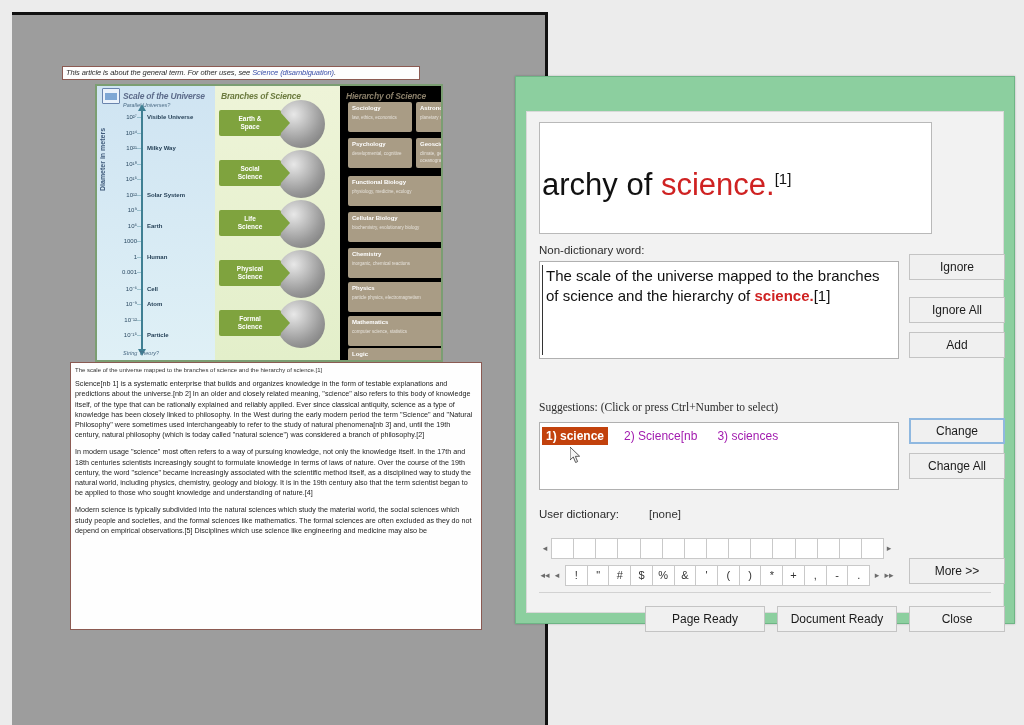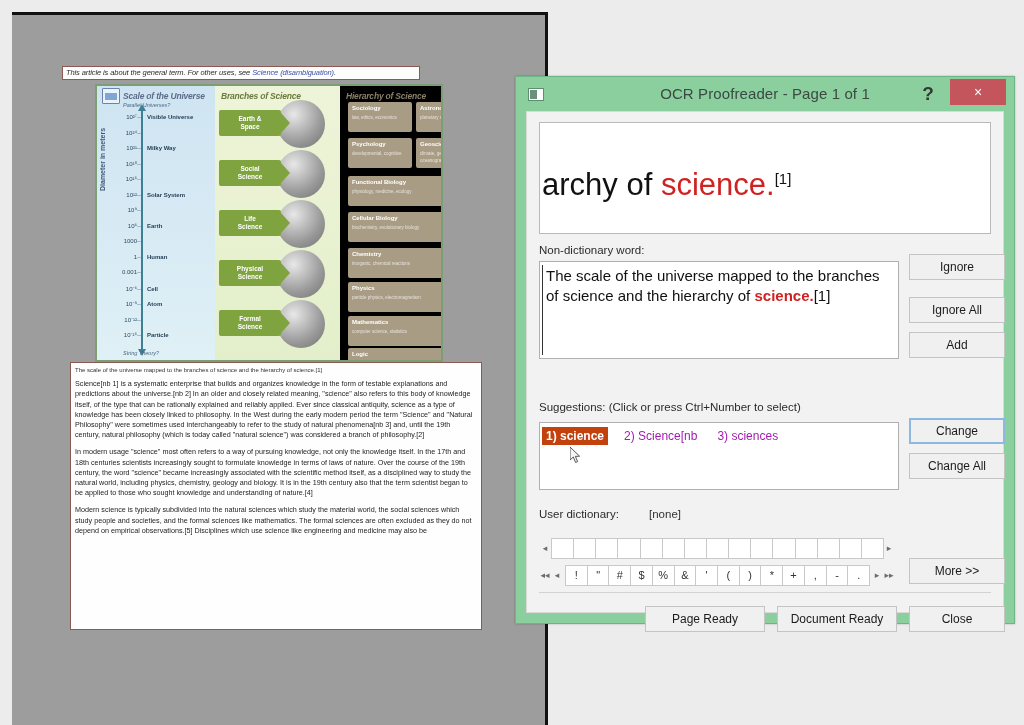--- a/index.html
+++ b/index.html
@@ -164,37 +164,37 @@
     background: #c4555c; color: #fff; font-size: 14px;
     text-align: center; line-height: 26px; cursor: pointer;
   }
 
   .dlg-body {
     position: absolute; left: 10px; right: 10px; top: 34px; bottom: 10px;
     background: #f2f2f2; border: 1px solid #d9d9d9;
   }
 
   .ocr-image {
-    position: absolute; left: 12px; top: 10px; width: 452px; height: 112px;
+    position: absolute; left: 12px; top: 10px; width: 393px; height: 112px;
     background: #fff; border: 1px solid #b9b9b9;
     overflow: hidden;
   }
   .ocr-image .line {
     position: absolute; left: 2px; top: 44px;
     font-size: 31px; color: #111; white-space: nowrap;
     font-family: "Liberation Sans", sans-serif;
   }
   .ocr-image .red { color: #cf2222; }
   .ocr-image .sup { font-size: 15px; vertical-align: super; color: #111; }
 
   .field-label {
     position: absolute; font-size: 11.5px; color: #2b2b2b;
   }
   #lbl-nondict { left: 12px; top: 132px; }
-  #lbl-sugg { left: 12px; top: 289px; }
+  #lbl-sugg { left: 12px; top: 289px; font-family: Liberation Serif, serif; }
   #lbl-userdict { left: 12px; top: 396px; }
   #val-userdict { left: 122px; top: 396px; color: #333; }
 
   .textbox {
     position: absolute; left: 12px; top: 149px; width: 360px; height: 98px;
     background: #fff; border: 1px solid #b0b0b0;
     padding: 4px 6px; font-size: 15px; line-height: 20px; color: #111;
     overflow: hidden;
   }
   .textbox .red { color: #cf2222; font-weight: bold; }
@@ -351,26 +351,20 @@
     <span class="caption">The scale of the universe mapped to the branches of science and the hierarchy of science.[1]</span>
     <div id="article-paras">
         <p>Science[nb 1] is a systematic enterprise that builds and organizes knowledge in the form of testable explanations and predictions about the universe.[nb 2] In an older and closely related meaning, "science" also refers to this body of knowledge itself, of the type that can be rationally explained and reliably applied. Ever since classical antiquity, science as a type of knowledge has been closely linked to philosophy. In the West during the early modern period the term "Science" and "Natural Philosophy" were sometimes used interchangeably to refer to the study of natural phenomena[nb 3] and, until the 19th century, natural philosophy (which is today called "natural science") was considered a branch of philosophy.[2]</p>
         <p>In modern usage "science" most often refers to a way of pursuing knowledge, not only the knowledge itself. In the 17th and 18th centuries scientists increasingly sought to formulate knowledge in terms of laws of nature. Over the course of the 19th century, the word "science" became increasingly associated with the scientific method itself, as a disciplined way to study the natural world, including physics, chemistry, geology and biology. It is in the 19th century also that the term scientist began to be applied to those who sought knowledge and understanding of nature.[4]</p>
         <p>Modern science is typically subdivided into the natural sciences which study the material world, the social sciences which study people and societies, and the formal sciences like mathematics. The formal sciences are often excluded as they do not depend on empirical observations.[5] Disciplines which use science like engineering and medicine may also be</p>
       </div>
   </div>
 
   <div id="dialog">
 
-    <div class="titlebar">
-      <div class="title-icon"></div>
-      <div class="title-text">OCR Proofreader - Page 1 of 1</div>
-      <div class="help-btn">?</div>
-      <div class="close-btn">×</div>
-    </div>
 
     <div class="dlg-body">
 
       <div class="ocr-image">
         <div class="line">
           <span>archy of </span><span class="red">science.</span><span class="sup">[1]</span>
         </div>
       </div>
 
       <div class="field-label" id="lbl-nondict">Non-dictionary word:</div>

